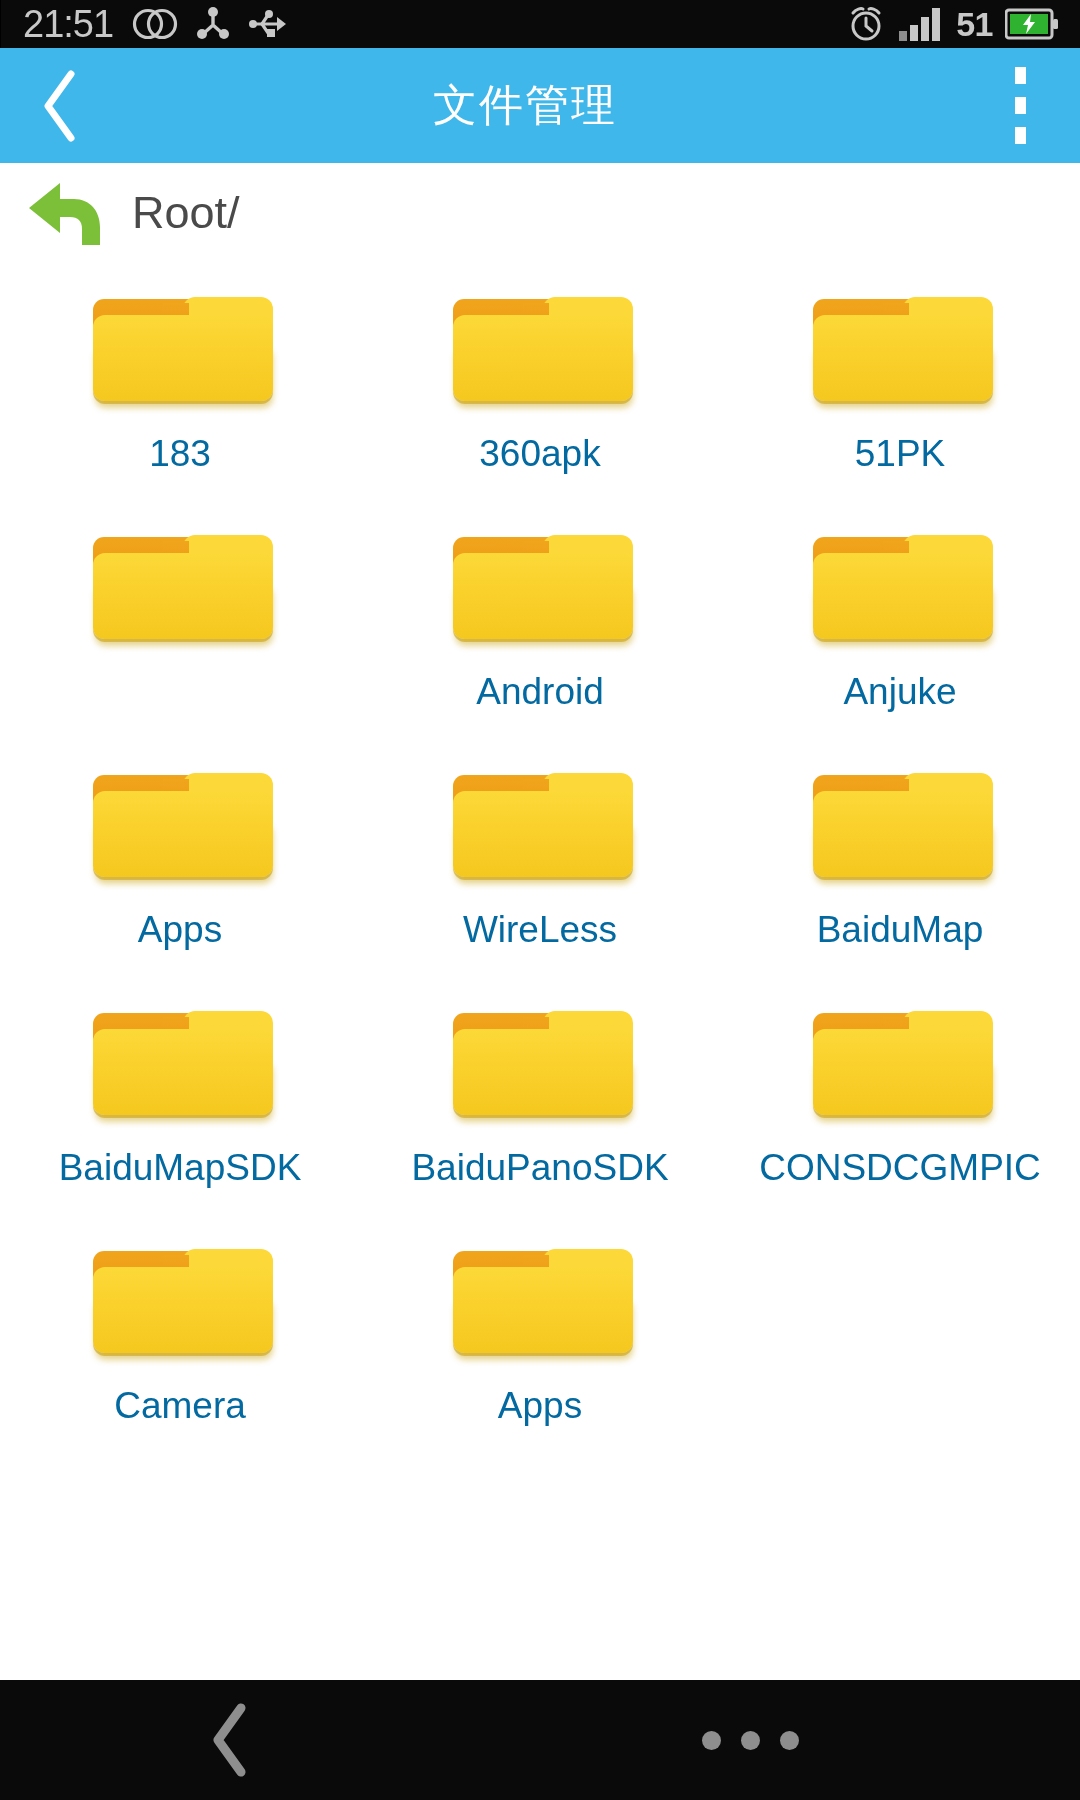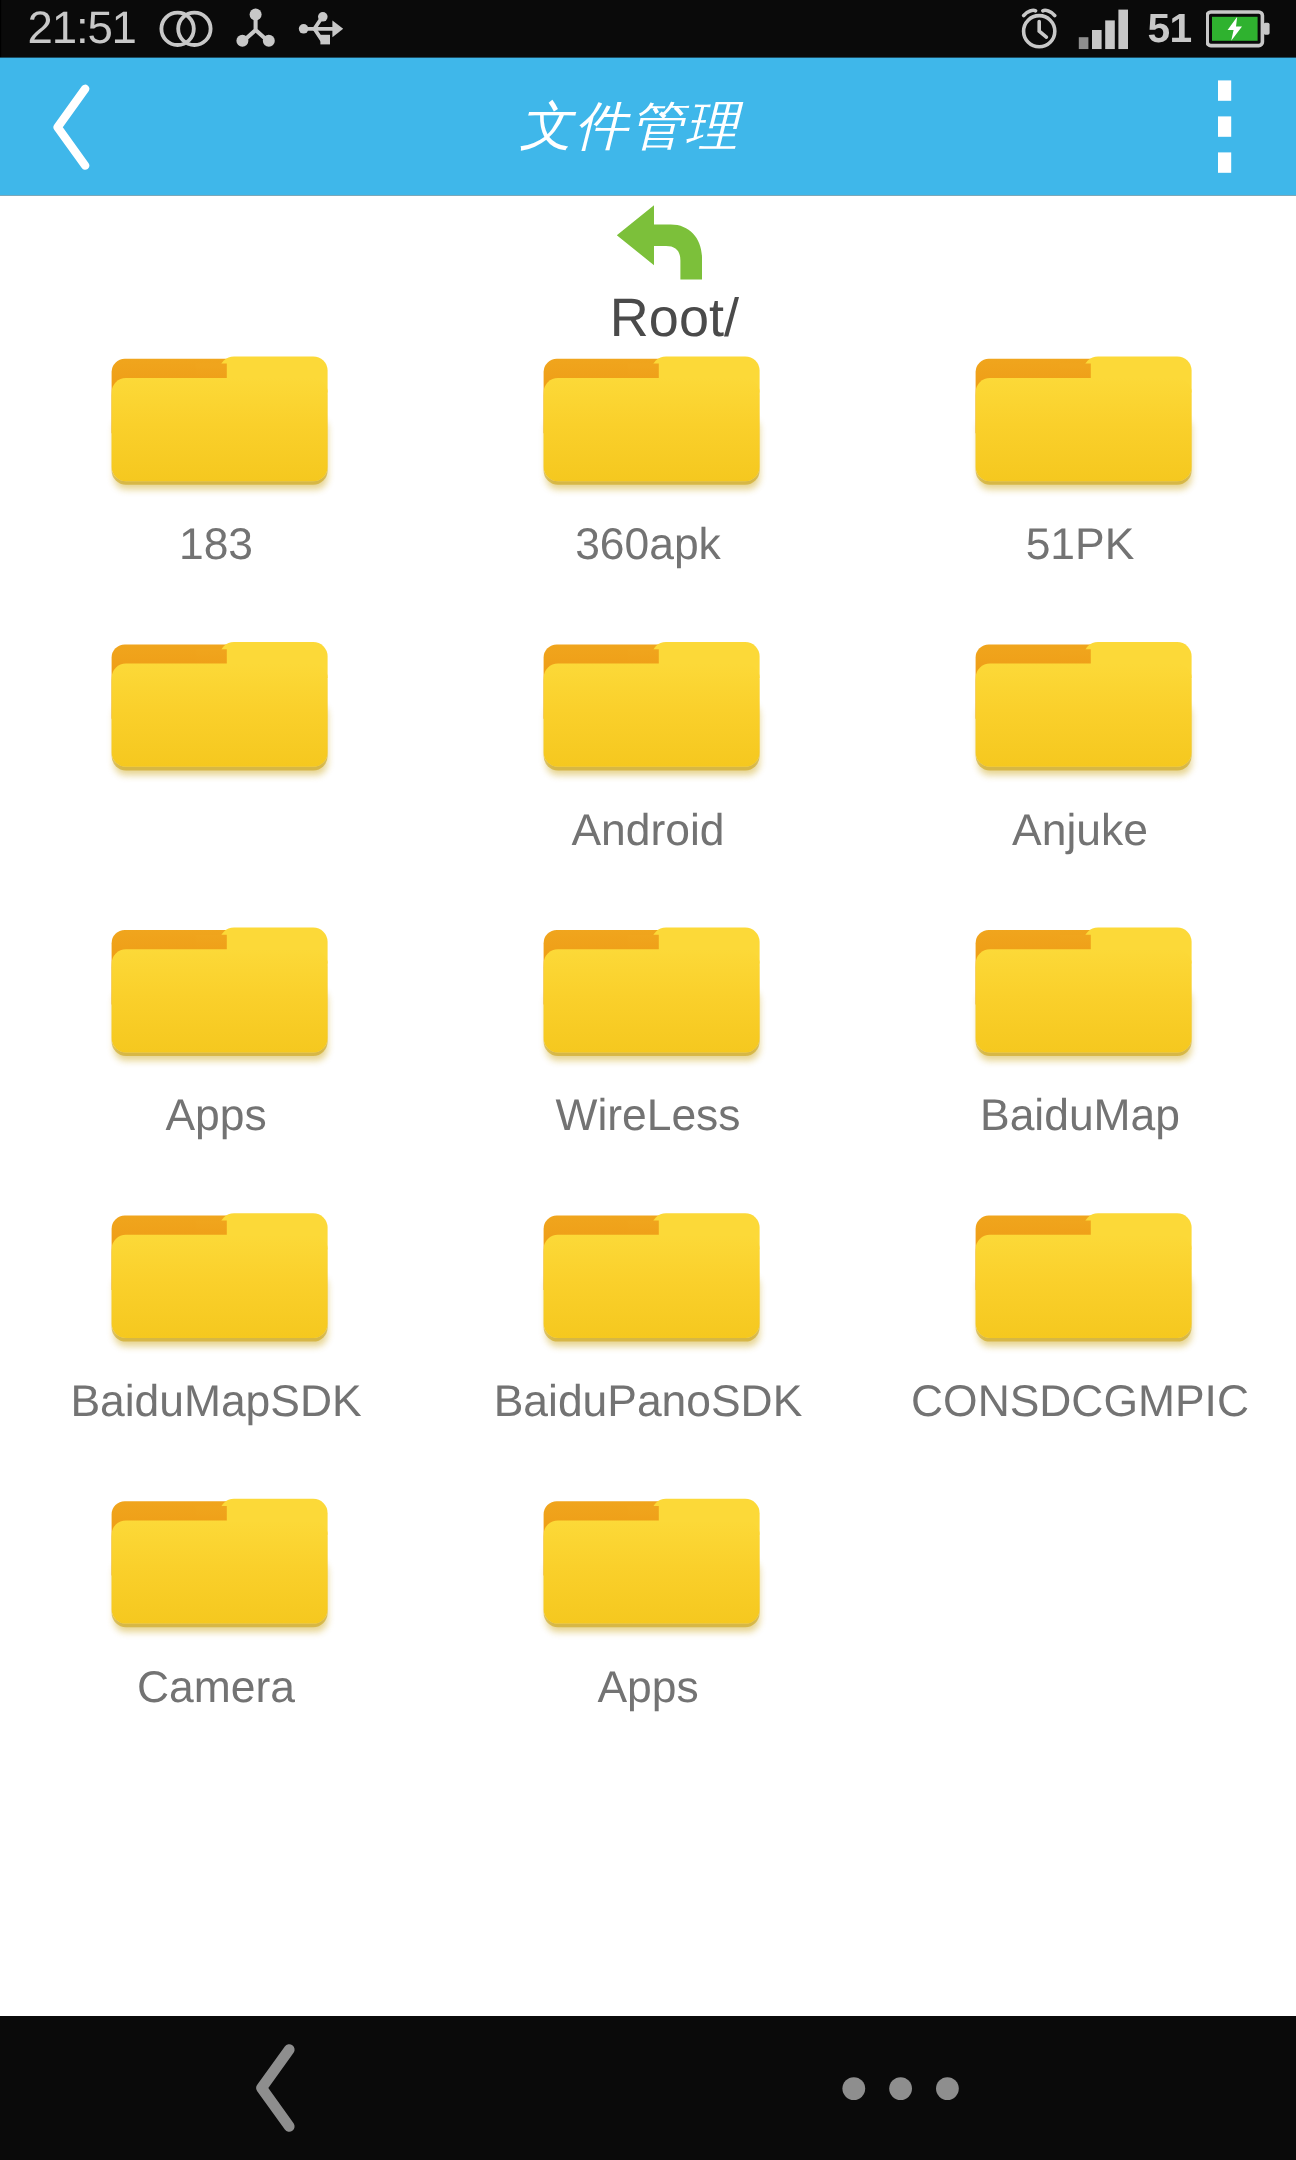--- a/index.html
+++ b/index.html
@@ -74,21 +74,20 @@
   }
   .appbar-title {
     flex: 1;
     text-align: center;
     color: #ffffff;
     font-size: 44px;
     font-weight: 400;
     letter-spacing: 2px;
     font-family: "DejaVu Sans", "Liberation Sans", sans-serif;
     margin-left: -30px;
-    font-style: italic;
   }
   .appbar-menu {
     width: 120px;
     height: 115px;
     display: flex;
     flex-direction: column;
     align-items: center;
     justify-content: center;
     gap: 13px;
   }
@@ -106,21 +105,20 @@
     height: 1517px;
     background: #ffffff;
   }
 
   .pathbar {
     height: 100px;
     display: flex;
     align-items: center;
     padding-left: 22px;
     box-sizing: border-box;
-    flex-direction: column;
   }
   .path-up-icon {
     width: 88px;
     height: 76px;
     display: flex;
     align-items: center;
     justify-content: center;
     flex: none;
   }
   .path-text {
@@ -199,21 +197,21 @@
     left: 76px;
     top: 18px;
     width: 26px;
     height: 26px;
     background: linear-gradient(180deg, #f0a51d 0%, #ee9b14 100%);
     border-radius: 0 0 14px 0;
   }
 
   .item-label {
     margin-top: 30px;
-    color: #737373;
+    color: #0369a1;
     font-size: 37px;
     font-weight: 400;
     text-align: left;
     white-space: nowrap;
     letter-spacing: 0px;
     font-family: "Liberation Sans", "DejaVu Sans", sans-serif;
   }
 
   
   .navbar {

